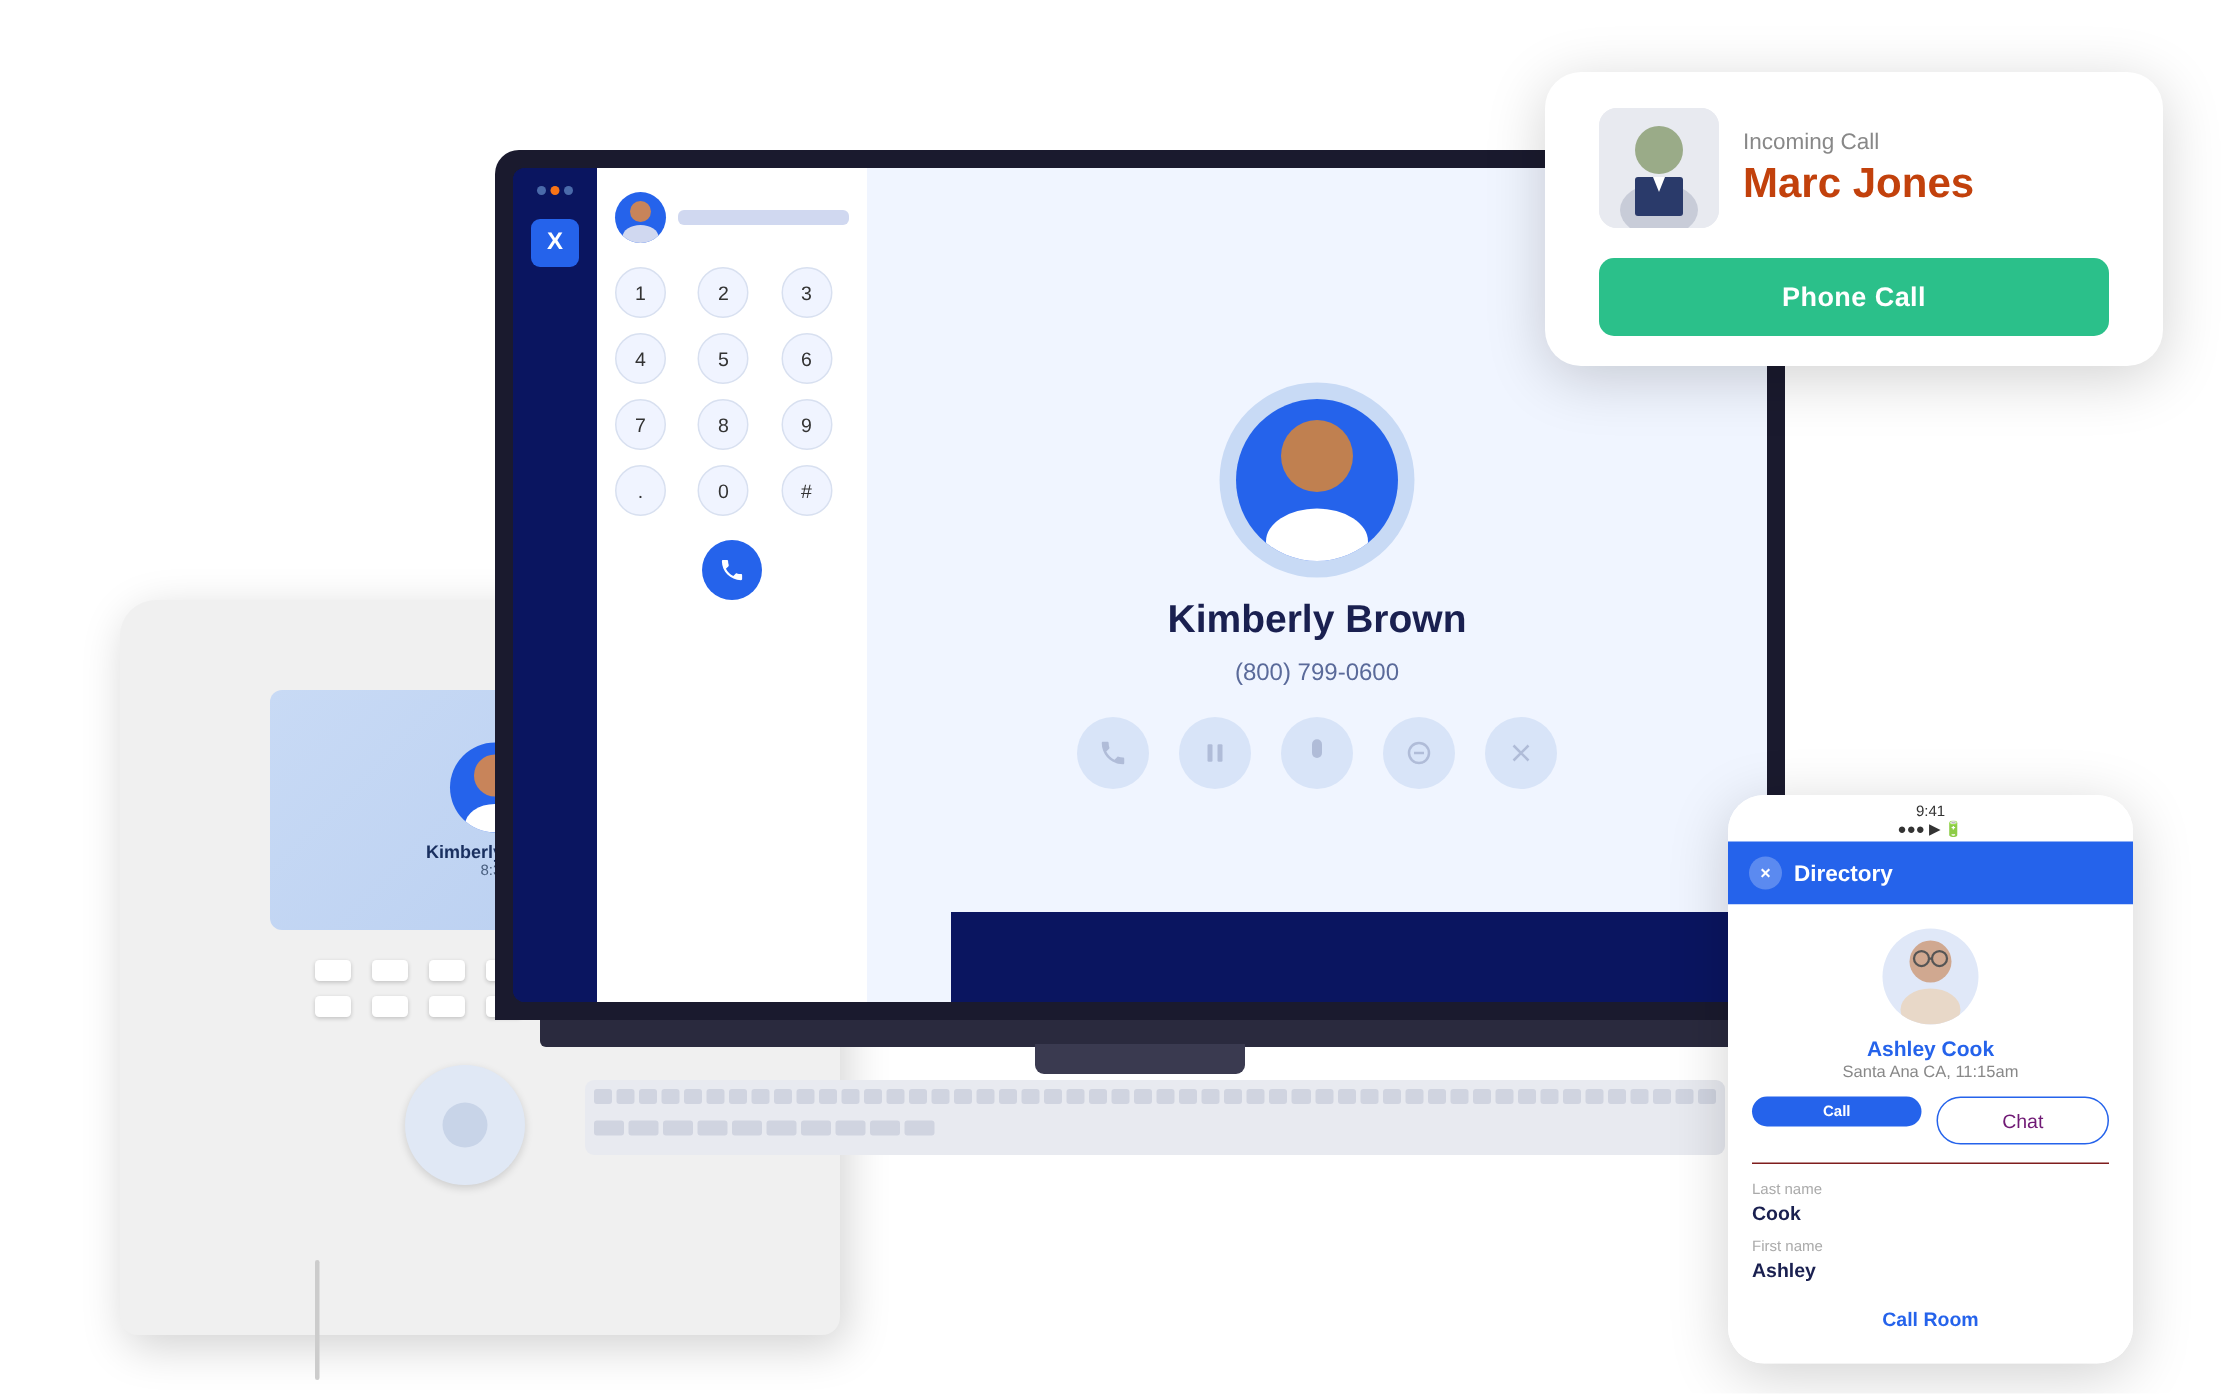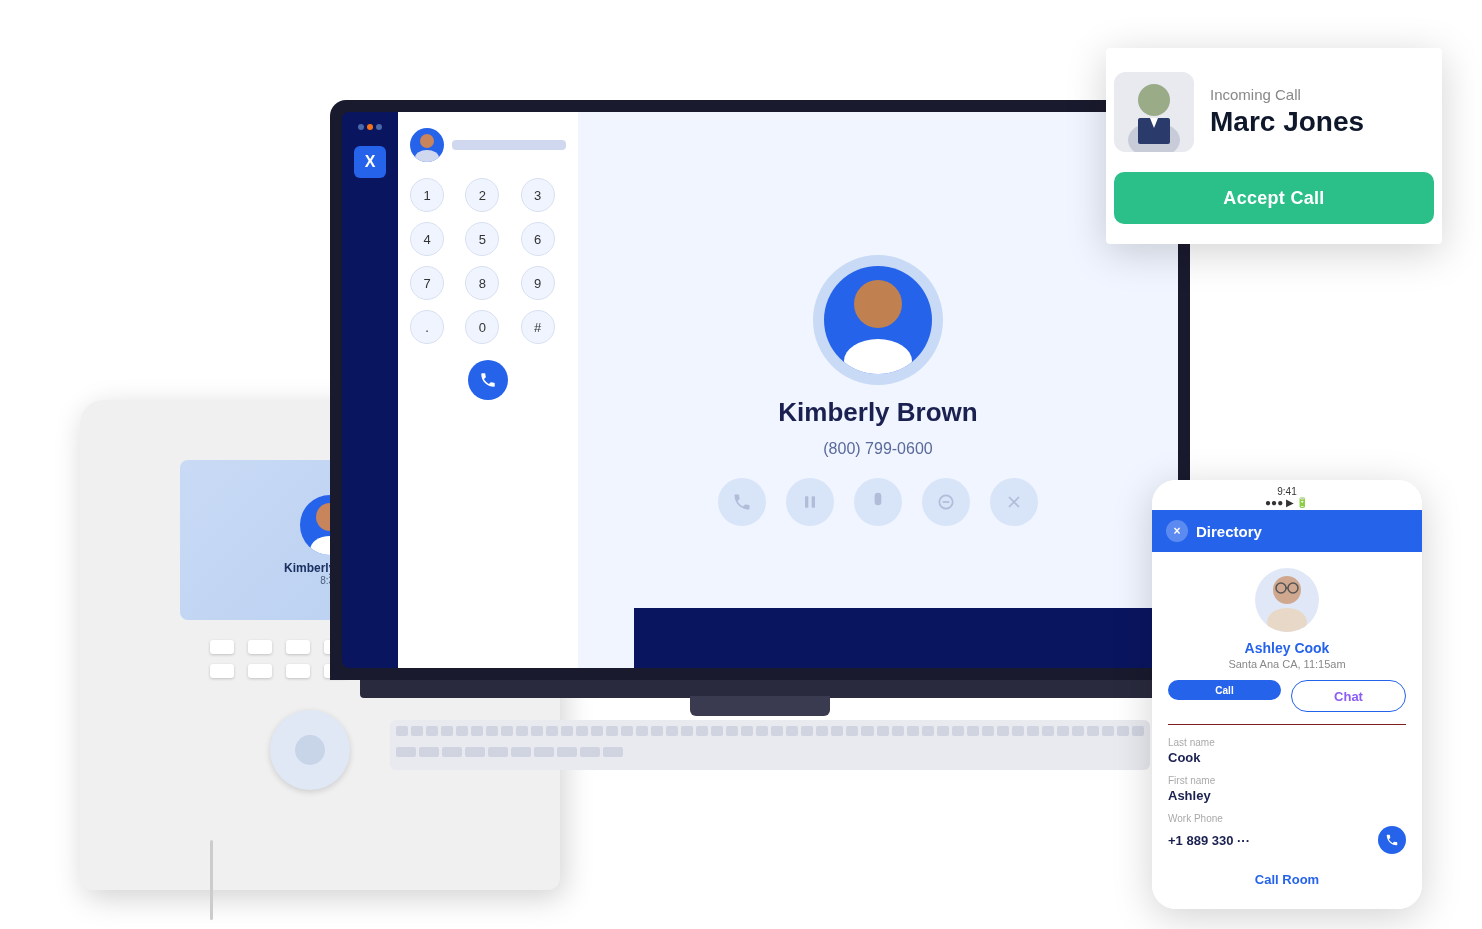--- a/index.html
+++ b/index.html
@@ -365,25 +365,25 @@
       flex: 1;
       min-width: 12px;
       max-width: 20px;
     }
 
     
     .incoming-call-popup {
       position: absolute;
       top: 48px;
       right: 40px;
-      width: 336px;
+      width: 412px;
       background: #fff;
-      border-radius: 4px;
+      border-radius: 24px;
       box-shadow: 0 8px 40px rgba(0,0,0,0.18);
-      padding: 24px 8px 20px;
+      padding: 24px 36px 20px;
       z-index: 100;
     }
     .incoming-call-header {
       display: flex;
       align-items: center;
       gap: 16px;
       margin-bottom: 20px;
     }
     .caller-photo {
       width: 80px;
@@ -402,21 +402,21 @@
       flex-direction: column;
     }
     .incoming-label {
       font-size: 15px;
       color: #888;
       margin-bottom: 4px;
     }
     .caller-name {
       font-size: 28px;
       font-weight: 800;
-      color: #0f172a;
+      color: #c2410c;
       line-height: 1.1;
     }
     .accept-call-btn {
       width: 100%;
       height: 52px;
       background: #2bc08a;
       border: none;
       border-radius: 10px;
       color: #fff;
       font-size: 18px;
@@ -523,22 +523,22 @@
       font-weight: 700;
       font-size: 10px;
       cursor: pointer;
     }
     .mobile-chat-btn {
       flex: 1;
       height: 32px;
       background: #fff;
       border: 1.5px solid #2563eb;
       border-radius: 20px;
-      color: #8b5cf6;
-      font-weight: 700;
+      color: #701a75;
+      font-weight: 400;
       font-size: 13px;
       cursor: pointer;
     }
     .mobile-field-label {
       font-size: 10px;
       color: #aaa;
       margin-bottom: 2px;
       margin-top: 10px;
     }
     .mobile-field-value {
@@ -786,21 +786,21 @@
 
         <rect x="24" y="46" width="32" height="26" fill="#2a3a6a" rx="2"></rect>
         <polygon points="36,46 40,56 44,46" fill="#fff"></polygon>
       </svg>
     </div>
     <div class="incoming-call-text">
       <span class="incoming-label">Incoming Call</span>
       <span class="caller-name">Marc Jones</span>
     </div>
   </div>
-  <button class="accept-call-btn">Accept Call</button>
+  <button class="accept-call-btn">Phone Call</button>
 </div>
 
 <div class="mobile-card">
   <div class="mobile-status-bar">
     <span>9:41</span>
     <span>●●● ▶ 🔋</span>
   </div>
   <div class="mobile-header">
     <div class="mobile-close-btn">
       <span>×</span>
@@ -827,26 +827,15 @@
       </div>
     </div>
     <div>
       <div class="mobile-field-label">Last name</div>
       <div class="mobile-field-value">Cook</div>
     </div>
     <div>
       <div class="mobile-field-label">First name</div>
       <div class="mobile-field-value">Ashley</div>
     </div>
-    <div>
-      <div class="mobile-field-label">Work Phone</div>
-      <div class="mobile-work-phone-row">
-        <div class="mobile-field-value">+1 889 330 ···</div>
-        <div class="mobile-phone-icon">
-          <svg width="14" height="14" viewBox="0 0 24 24" fill="white">
-            <path d="M6.6 10.8c1.4 2.8 3.8 5.1 6.6 6.6l2.2-2.2c.3-.3.7-.4 1-.2 1.1.4 2.3.6 3.6.6.6 0 1 .4 1 1V20c0 .6-.4 1-1 1-9.4 0-17-7.6-17-17 0-.6.4-1 1-1h3.5c.6 0 1 .4 1 1 0 1.3.2 2.5.6 3.6.1.3 0 .7-.2 1L6.6 10.8z"></path>
-          </svg>
-        </div>
-      </div>
-    </div>
     <div class="mobile-call-room-link">Call Room</div>
   </div>
 </div>
 
 </body></html>

